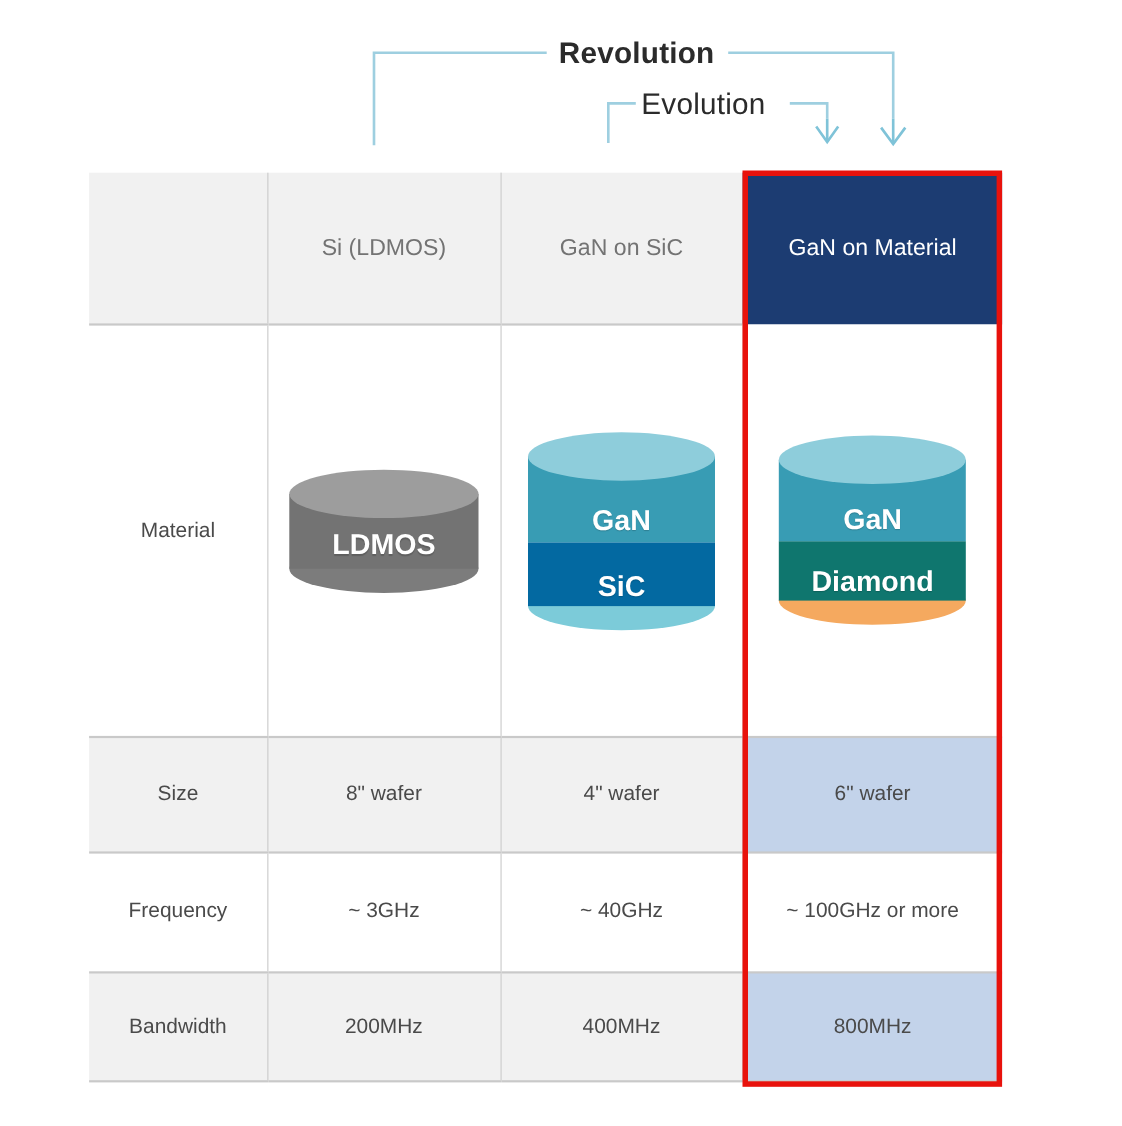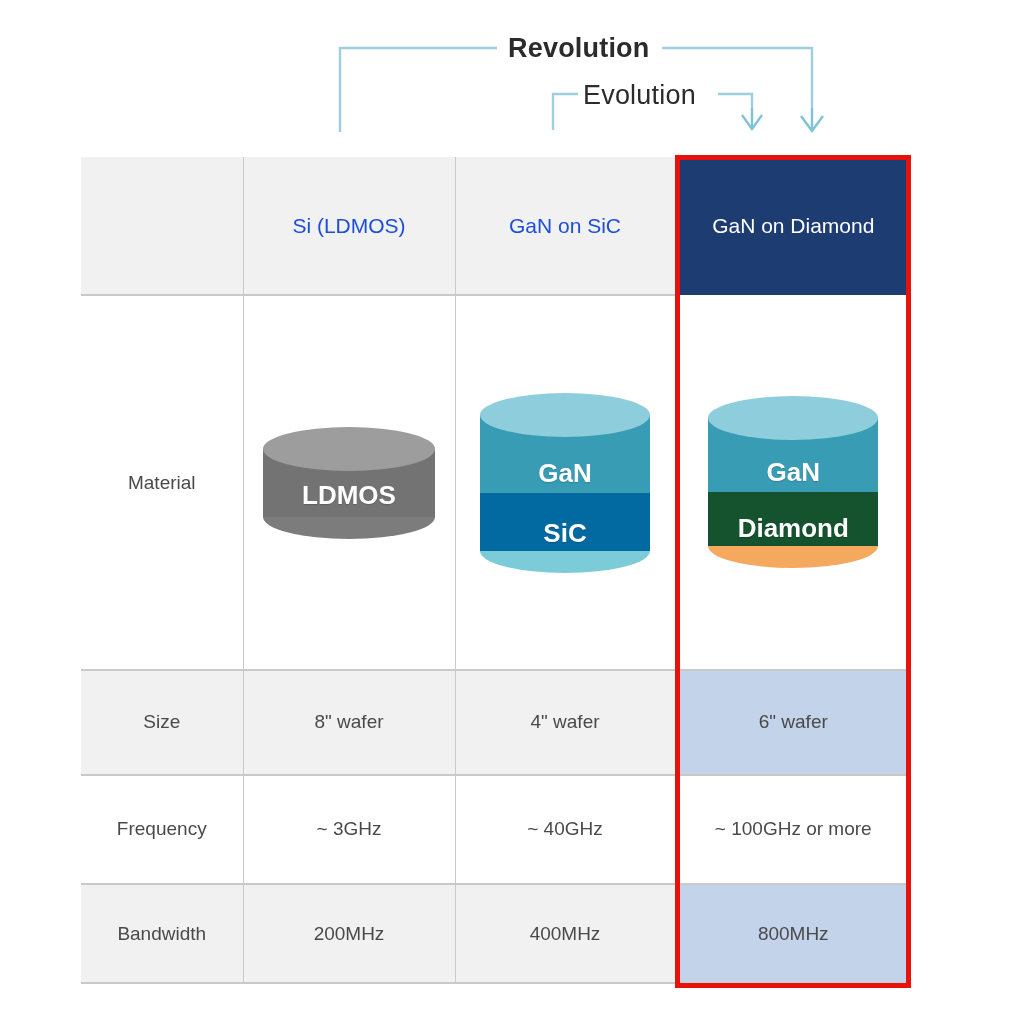--- a/index.html
+++ b/index.html
@@ -51,21 +51,21 @@
   .col-dia{width:236px;}
 
   .row-shade td{background:#f1f1f1;}
   .row-plain td{background:#ffffff;}
 
   
   #header-row td{
     background:#f1f1f1;
     height:125px;
     font-size:21px;
-    color:#1d4ed8;
+    color:#737373;
     border-bottom:2px solid #c9c9c9;
   }
   #header-row td.blank-corner{background:#f1f1f1;}
   td.navy-head{
     background:#1c3c72 !important;
     color:#ffffff !important;
     font-size:21px;
     border-right:none !important;
     border-bottom:none !important;
   }
@@ -125,21 +125,21 @@
   #cyl-gansic .cyl-bottom{top:136px;width:170px;height:44px;background:#7ccbd9;}
 
   
   #cyl-gandia{width:170px;height:172px;}
   #cyl-gandia .cyl-top{width:170px;height:44px;background:#8ecddb;}
   #cyl-gandia .seg-gan{
     top:22px;height:74px;background:#389cb4;font-size:26px;
     align-items:flex-end;padding-bottom:4px;box-sizing:border-box;
   }
   #cyl-gandia .seg-dia{
-    top:96px;height:54px;background:#14532d;font-size:26px;
+    top:96px;height:54px;background:#0f766e;font-size:26px;
     align-items:flex-end;padding-bottom:2px;box-sizing:border-box;
   }
   #cyl-gandia .cyl-bottom{top:128px;width:170px;height:44px;background:#f5a95f;}
 
   
   #red-box{
     position:absolute;
     left:675px;top:155px;
     width:236px;height:833px;
     border:5px solid #e8120c;
@@ -186,21 +186,21 @@
       <col class="col-si">
       <col class="col-sic">
       <col class="col-dia">
   </colgroup>
   <tbody>
 
     <tr id="header-row">
       <td class="blank-corner"></td>
       <td>Si (LDMOS)</td>
       <td>GaN on SiC</td>
-      <td class="navy-head">GaN on Diamond</td>
+      <td class="navy-head">GaN on Material</td>
     </tr>
 
     <tr id="material-row">
       <td>Material</td>
 
       <td>
         <div class="cyl-wrap" id="cyl-ldmos">
           <div class="cyl-bottom"></div>
           <div class="cyl-seg seg-body">
             <span>LDMOS</span>

